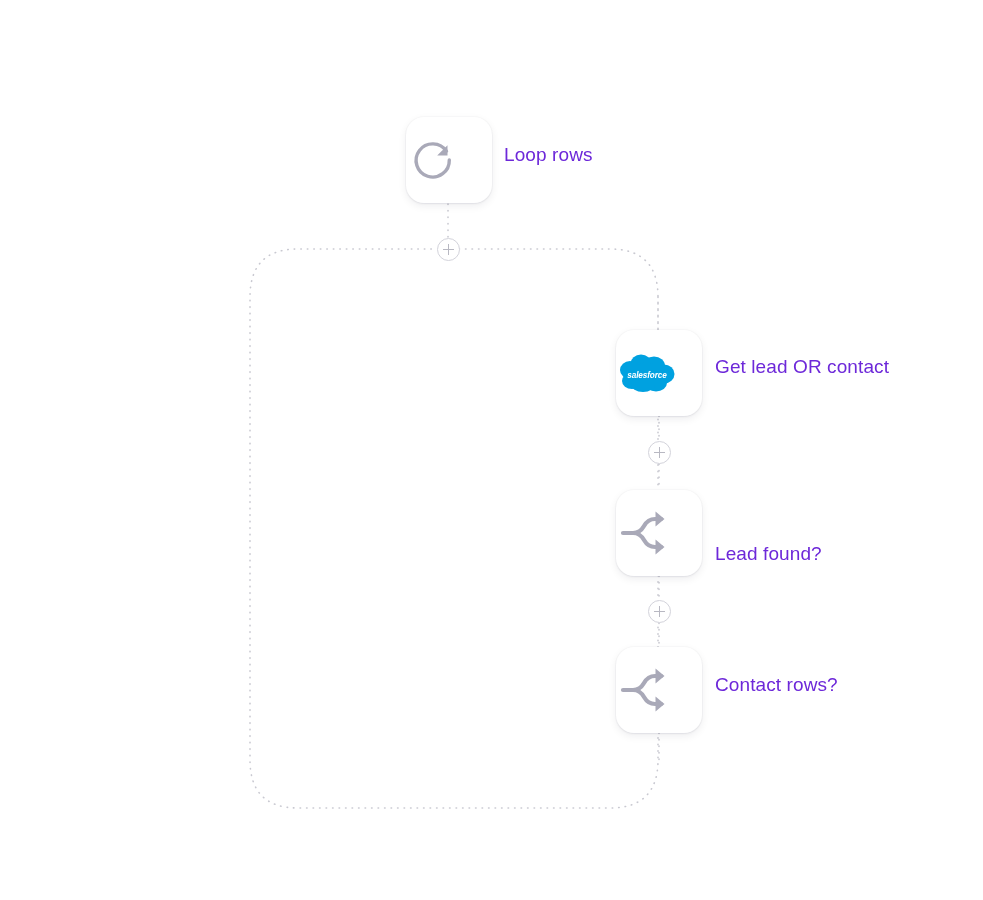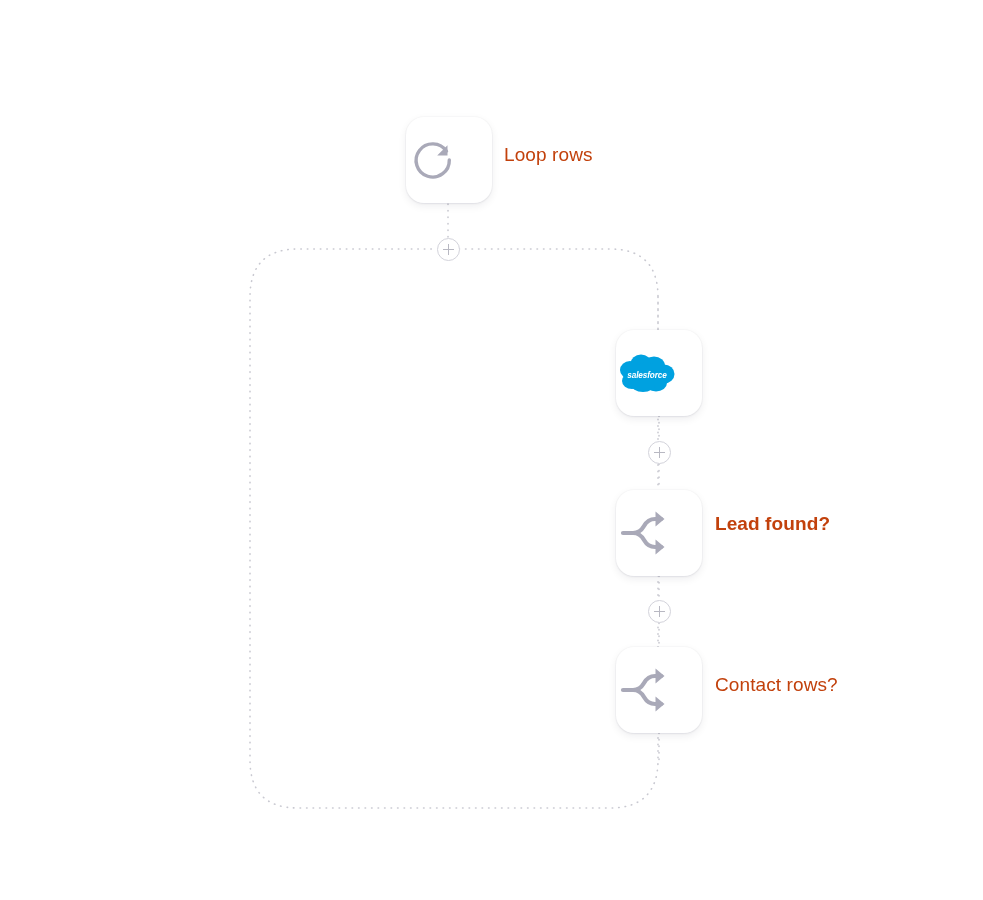--- a/index.html
+++ b/index.html
@@ -48,21 +48,21 @@
     display: flex;
     align-items: center;
   }
   .node svg { display: block; }
 
   .node-label {
     position: absolute;
     font-size: 19px;
     line-height: 24px;
     font-weight: 500;
-    color: #c2410c;
+    color: #6d28d9;
     white-space: nowrap;
     letter-spacing: 0.1px;
     text-align: right;
   }
 
   
   .plus-btn {
     position: absolute;
     width: 23px;
     height: 23px;
@@ -150,34 +150,35 @@
           <ellipse cx="48" cy="24" rx="10.5" ry="9.5"></ellipse>
           <ellipse cx="31" cy="25" rx="17" ry="12"></ellipse>
           <ellipse cx="16" cy="31" rx="10" ry="8"></ellipse>
           <ellipse cx="40" cy="33" rx="11" ry="8.5"></ellipse>
           <ellipse cx="27" cy="34" rx="12" ry="8"></ellipse>
         </g>
         <text class="sf-word" x="31" y="27.5" text-anchor="middle">salesforce</text>
       </svg>
     </span>
   </div>
+  <div class="node-label" style="left:715px; top:355px;">Get lead OR contact</div>
 
   <div class="node" style="left:616px; top:490px;">
     <span>
       <svg width="56" height="56" viewBox="0 0 56 56">
         <g fill="none" stroke="#a9a9b8" stroke-width="4.2" stroke-linecap="round" stroke-linejoin="round">
           <path d="M7,28 L17,28 Q24,28 28,21 Q32,14 39,14 L45,14"></path>
           <path d="M17,28 Q24,28 28,35 Q32,42 39,42 L45,42"></path>
         </g>
         <path d="M39.5,6.5 L48.5,14 L39.5,21.5 Z" fill="#a9a9b8"></path>
         <path d="M39.5,34.5 L48.5,42 L39.5,49.5 Z" fill="#a9a9b8"></path>
       </svg>
     </span>
   </div>
-  <div class="node-label" style="left:715px; top:512px;font-weight:bold;">Lead found?</div>
+  <div class="node-label" style="left:715px; top:542px;">Lead found?</div>
 
   <div class="node" style="left:616px; top:647px;">
     <span>
       <svg width="56" height="56" viewBox="0 0 56 56">
         <g fill="none" stroke="#a9a9b8" stroke-width="4.2" stroke-linecap="round" stroke-linejoin="round">
           <path d="M7,28 L17,28 Q24,28 28,21 Q32,14 39,14 L45,14"></path>
           <path d="M17,28 Q24,28 28,35 Q32,42 39,42 L45,42"></path>
         </g>
         <path d="M39.5,6.5 L48.5,14 L39.5,21.5 Z" fill="#a9a9b8"></path>
         <path d="M39.5,34.5 L48.5,42 L39.5,49.5 Z" fill="#a9a9b8"></path>

